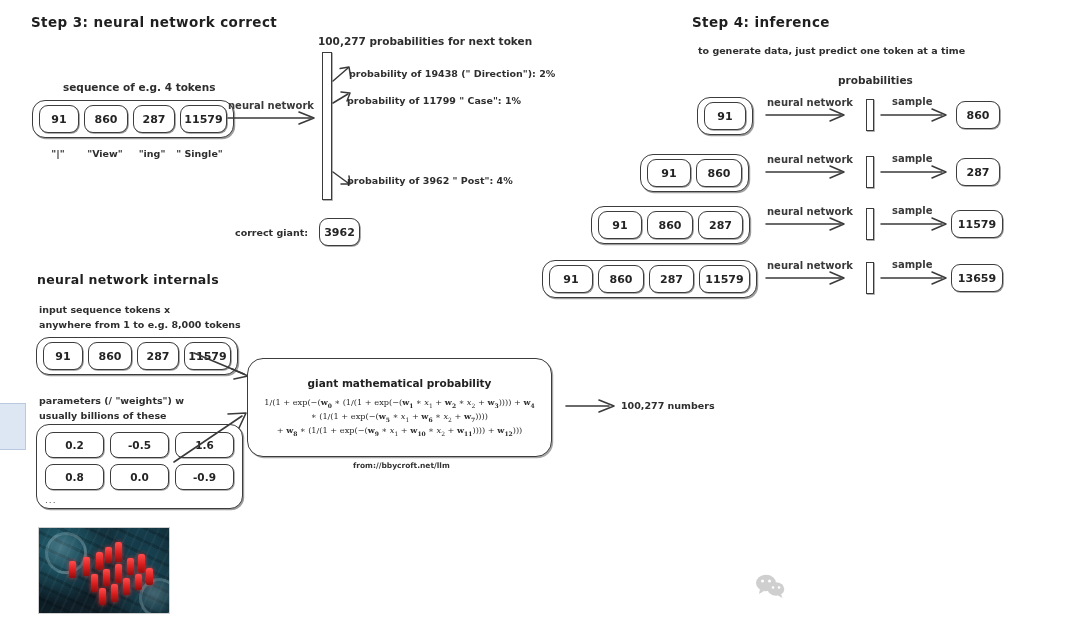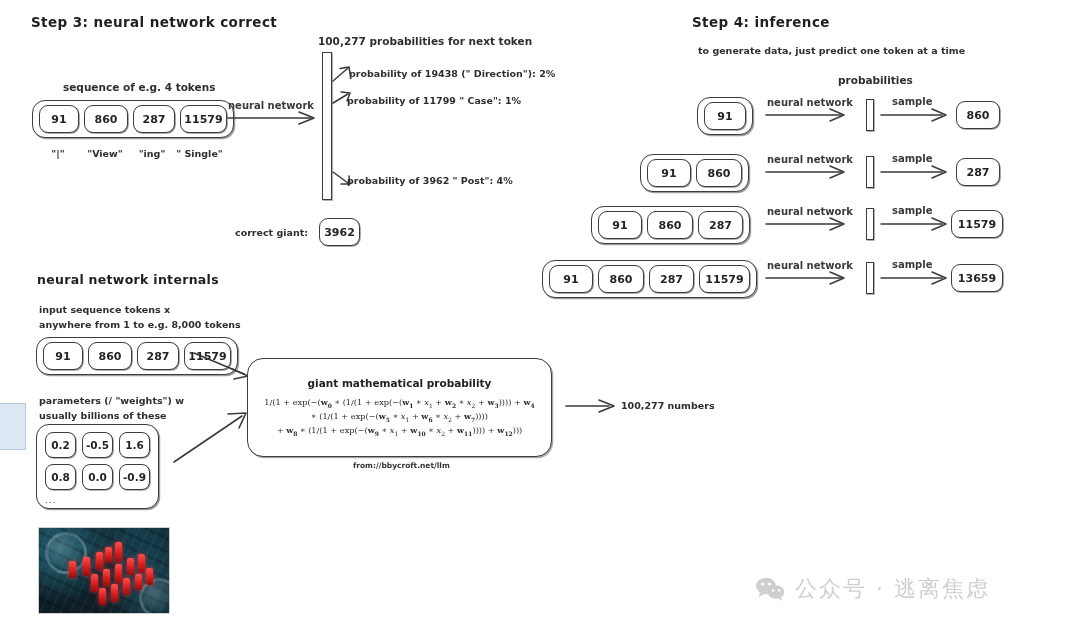--- a/index.html
+++ b/index.html
@@ -132,21 +132,21 @@
   
   .wgrid-wrap {
     border: 1.6px solid #3c3c3c;
     border-radius: 13px;
     background: #fff;
     box-shadow: 1.2px 1.2px 0 rgba(60,60,60,0.5);
     padding: 7px 8px 4px 8px;
   }
   .wrow { display: flex; gap: 6px; margin-bottom: 6px; }
   .wcell {
-    width: 31px; height: 26px;
+    width: 59px; height: 26px;
     border: 1.6px solid #3c3c3c;
     border-radius: 8px;
     display: flex; align-items: center; justify-content: center;
     font-size: 10.5px; font-weight: 600; color: #242424;
     background: #fff;
     box-shadow: 0.8px 0.8px 0 rgba(60,60,60,0.5);
   }
   .wdots { font-size: 9px; color: #555; letter-spacing: 1px; line-height: 8px; }
 
   
@@ -440,14 +440,13 @@
       <ellipse cx="11" cy="9" rx="10" ry="8.2" fill="#cfcfcf"></ellipse>
       <path d="M5,15 L4,20 L9,17 Z" fill="#cfcfcf"></path>
       <circle cx="7.5" cy="7" r="1.5" fill="#ffffff"></circle>
       <circle cx="14.5" cy="7" r="1.5" fill="#ffffff"></circle>
       <ellipse cx="21" cy="15" rx="8.3" ry="6.8" fill="#cfcfcf"></ellipse>
       <path d="M26,20 L27.5,24 L23,21.5 Z" fill="#cfcfcf"></path>
       <circle cx="18" cy="13.5" r="1.25" fill="#ffffff"></circle>
       <circle cx="24" cy="13.5" r="1.25" fill="#ffffff"></circle>
     </svg>
   </span>
-  <span>公众号 · 逃离焦虑</span>
 </div>
 
 </body></html>

